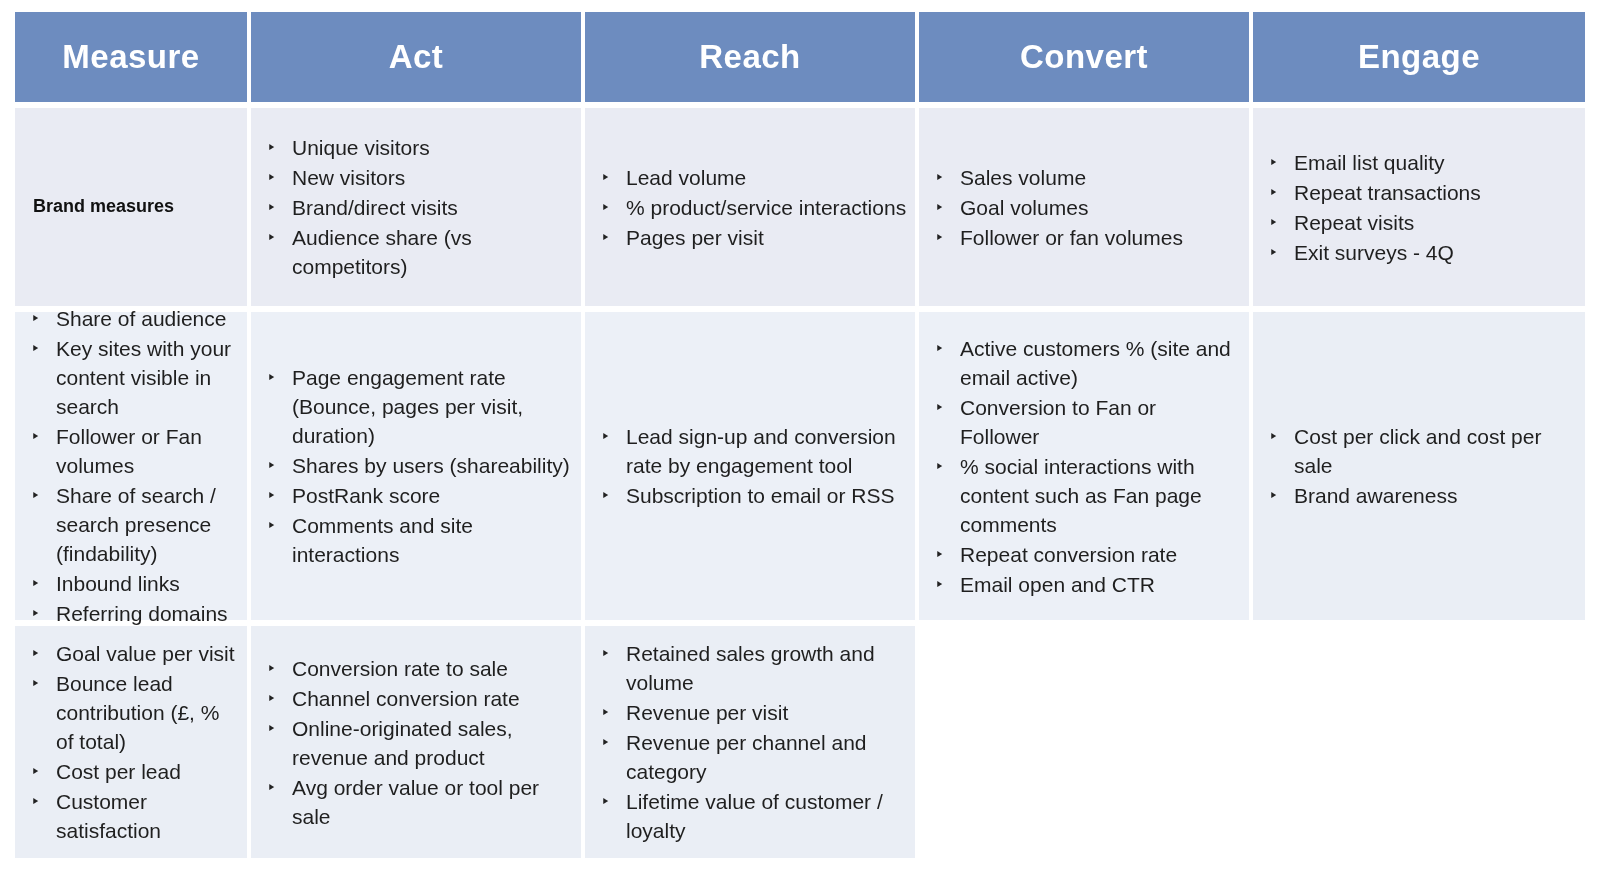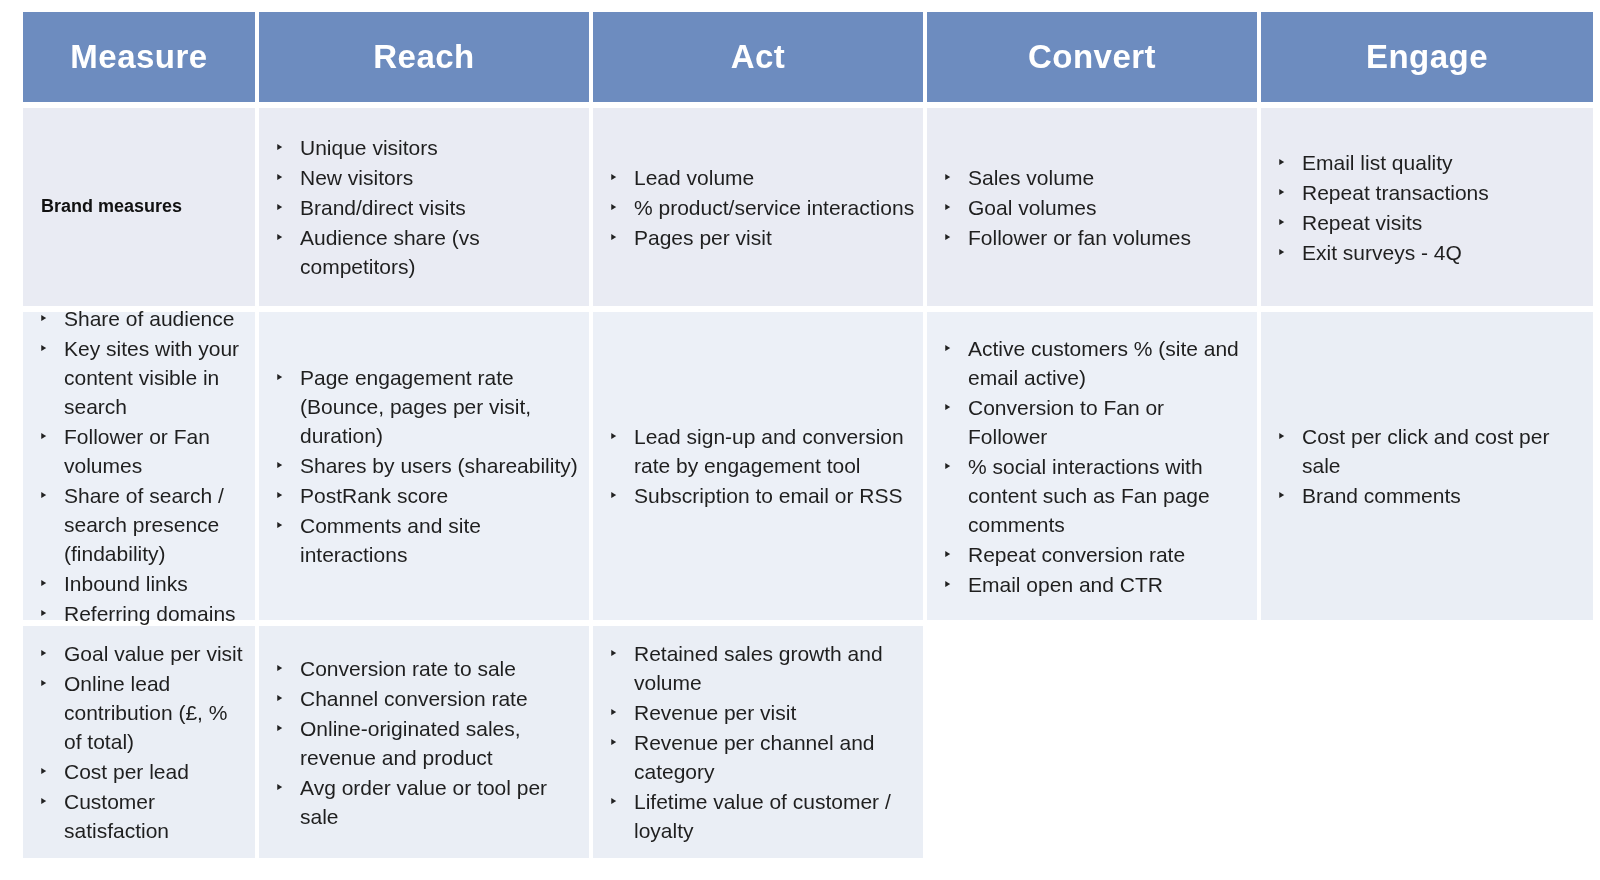--- a/index.html
+++ b/index.html
@@ -9,21 +9,21 @@
     --row2-bg:#ecf0f7;
     --row3-bg:#eaeef5;
     --body-text:#1f1f1f;
     --measure-text:#111111;
     --page-bg:#ffffff;
   }
   *{margin:0;padding:0;box-sizing:border-box;}
   html,body{width:1600px;height:880px;background:var(--page-bg);overflow:hidden;}
   body{font-family:"Liberation Sans","DejaVu Sans",sans-serif;color:var(--body-text);}
   .table-wrap{
-    position:absolute;left:23px;top:12px;width:1570px;height:845px;
+    position:absolute;left:15px;top:12px;width:1570px;height:845px;
     display:grid;
     grid-template-columns:232px 330px 330px 330px 1fr;
     grid-template-rows:90px 198px 308px 1fr;
     column-gap:4px;row-gap:6px;
     background:var(--page-bg);
   }
   .hcell{
     background:var(--header-bg);
     color:var(--header-text);
     display:flex;align-items:center;justify-content:center;
@@ -55,24 +55,24 @@
 </style>
 </head>
 <body>
 
 <div class="table-wrap">
 
   <div class="hcell">
       <span>Measure</span>
     </div>
   <div class="hcell">
+      <span>Act</span>
+    </div>
+  <div class="hcell">
       <span>Reach</span>
-    </div>
-  <div class="hcell">
-      <span>Act</span>
     </div>
   <div class="hcell">
       <span>Convert</span>
     </div>
   <div class="hcell">
       <span>Engage</span>
     </div>
 
   <div class="cell r1 measure-cell">
     <div class="measure-label">Brand measures</div>
@@ -236,33 +236,33 @@
     </div>
 
   <div class="cell r3">
       <ul class="items">
         <li>
           <span class="bullet">‣</span>
           <span class="item-text">Cost per click and cost per sale</span>
         </li>
         <li>
           <span class="bullet">‣</span>
-          <span class="item-text">Brand comments</span>
+          <span class="item-text">Brand awareness</span>
         </li>
       </ul>
     </div>
   <div class="cell r3">
       <ul class="items">
         <li>
           <span class="bullet">‣</span>
           <span class="item-text">Goal value per visit</span>
         </li>
         <li>
           <span class="bullet">‣</span>
-          <span class="item-text">Online lead contribution (£, % of total)</span>
+          <span class="item-text">Bounce lead contribution (£, % of total)</span>
         </li>
         <li>
           <span class="bullet">‣</span>
           <span class="item-text">Cost per lead</span>
         </li>
         <li>
           <span class="bullet">‣</span>
           <span class="item-text">Customer satisfaction</span>
         </li>
       </ul>

